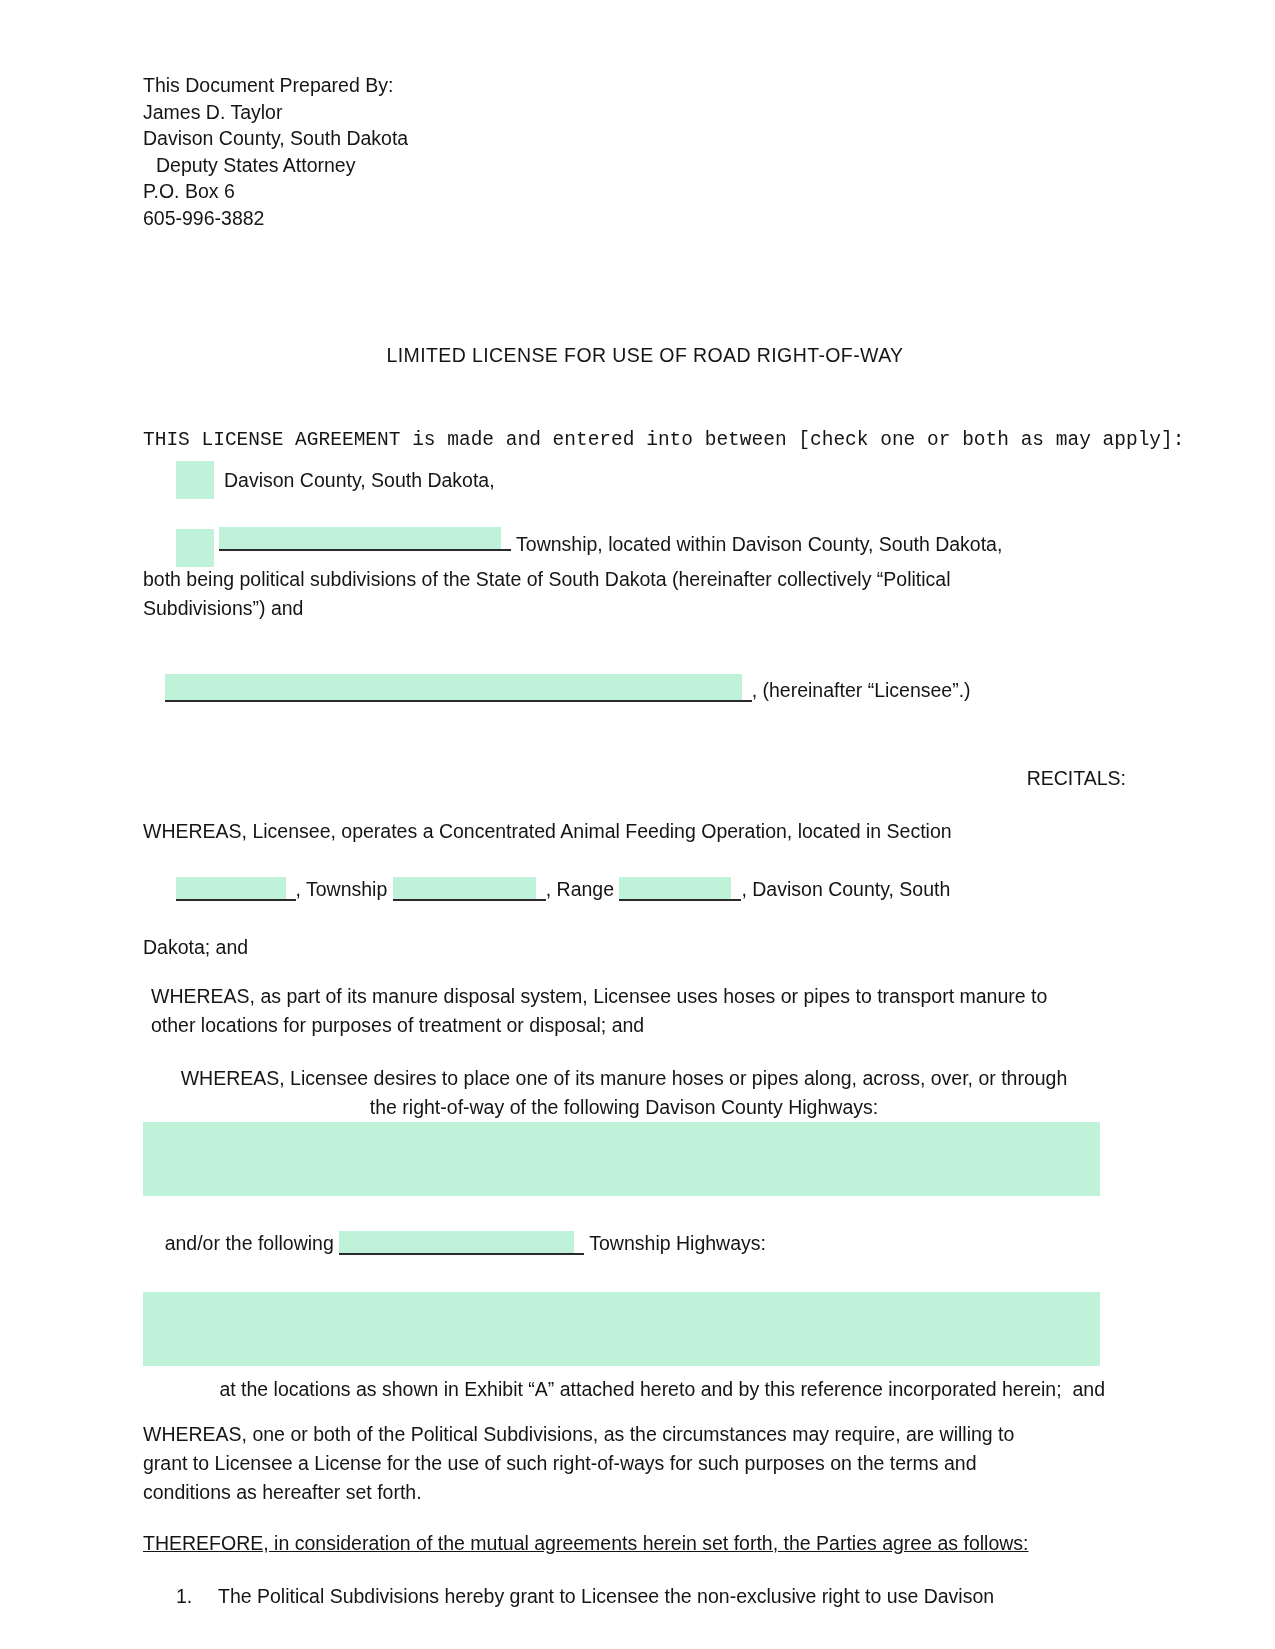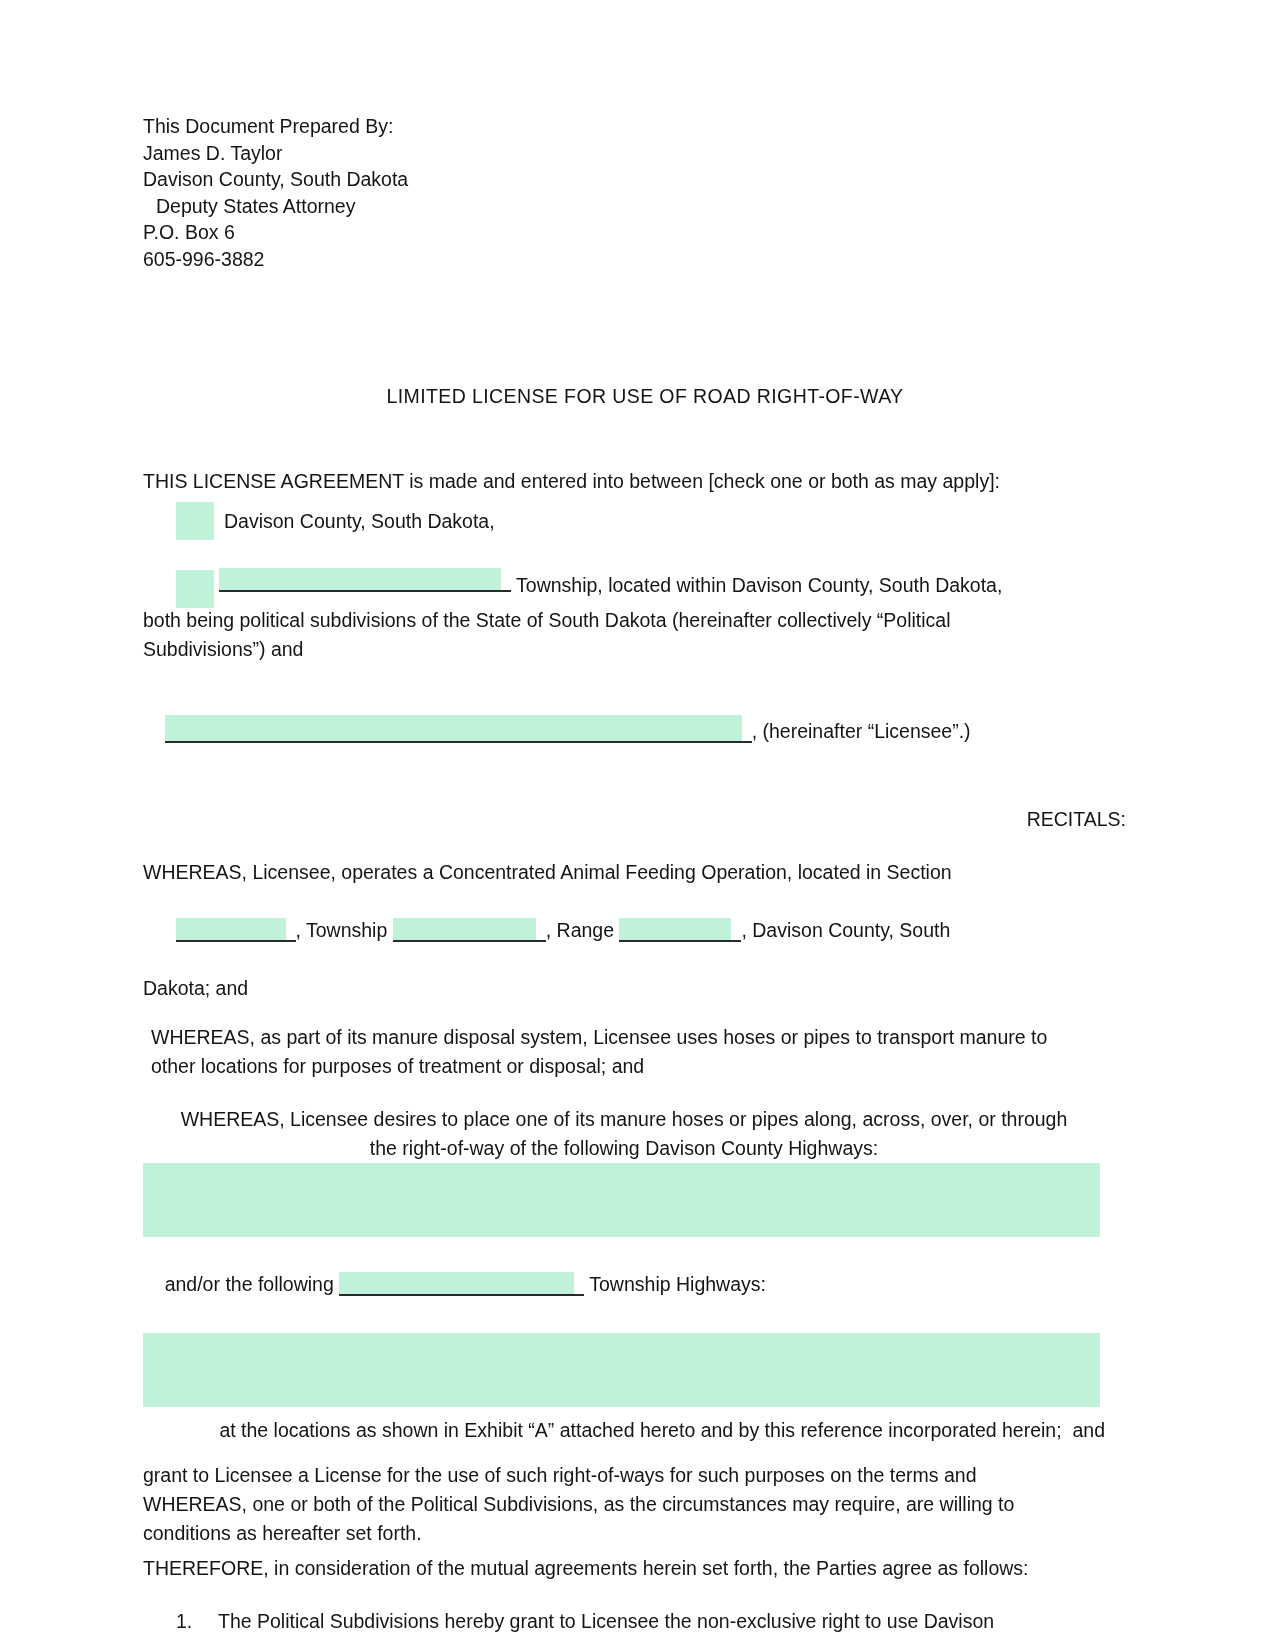--- a/index.html
+++ b/index.html
@@ -13,24 +13,24 @@
     line-height:29px;
     color:#151515;
     -webkit-font-smoothing:antialiased;
   }
   .content {
     position:absolute;
     left:143px; top:0;
     width:962px;
   }
   .line { white-space:pre; }
-  .preparer { padding-top:113px; line-height:26.5px; }
+  .preparer { padding-top:72px; line-height:26.5px; }
   .doc-title { margin-top:110px; text-align:center; position:relative; left:21px; letter-spacing:0.4px; }
   .centered  { text-align:center; position:relative; left:21px; }
-  .intro { margin-top:56px; }
+  .intro { margin-top:56px;font-family:Liberation Mono, monospace; }
 
   .checkbox {
     display:inline-block;
     width:38px; height:38px;
     background:var(--hl);
     vertical-align:middle;
   }
   .cb-row1 { margin-top:6px; display:flex; align-items:center; }
   .cb-row1 .checkbox { margin-left:33px; margin-right:10px; }
   .cb-row2-line1 { margin-top:28px; display:flex; align-items:baseline; white-space:pre; }
@@ -60,21 +60,21 @@
   .licensee-line { margin-top:22px; }
   .recitals { margin-top:30px;text-align:right; }
   .p-cafo { margin-top:24px; }
   .p-manure { margin-top:20px;margin-left:8px; }
   .p-place { margin-top:24px;text-align:center; }
   .block1 { margin-top:0px; }
   .andor { margin-top:4px; }
   .block2 { margin-top:5px; }
   .locations { margin-top:9px;text-align:right; }
   .p-willing { margin-top:16px; }
-  .p-therefore { margin-top:6px; }
+  .p-therefore { margin-top:22px;text-decoration:underline; }
   .item { margin-top:24px; padding-left:75px; position:relative; }
   .item-number { position:absolute; left:33px; top:0; }
 </style>
 </head>
 <body style="--hl:#bff2d8;">
 
 <div class="content">
 
   <div class="preparer">
     <div class="line">This Document Prepared By:</div>
@@ -132,22 +132,22 @@
 
   <div class="andor line">
     <span>and/or the following </span><span class="blank w235"></span><span> Township Highways:</span>
   </div>
 
   <div class="block block2"></div>
 
   <div class="locations line">at the locations as shown in Exhibit “A” attached hereto and by this reference incorporated herein;  and</div>
 
   <div class="p-willing">
+    <div class="line">WHEREAS, one or both of the Political Subdivisions, as the circumstances may require, are willing to</div>
     <div class="line">grant to Licensee a License for the use of such right-of-ways for such purposes on the terms and</div>
-    <div class="line">WHEREAS, one or both of the Political Subdivisions, as the circumstances may require, are willing to</div>
     <div class="line">conditions as hereafter set forth.</div>
   </div>
 
   <div class="p-therefore line">THEREFORE, in consideration of the mutual agreements herein set forth, the Parties agree as follows:</div>
 
   <div class="item">
     <span class="item-number">1.</span>
     <div class="line">The Political Subdivisions hereby grant to Licensee the non-exclusive right to use Davison</div>
 
   </div>

